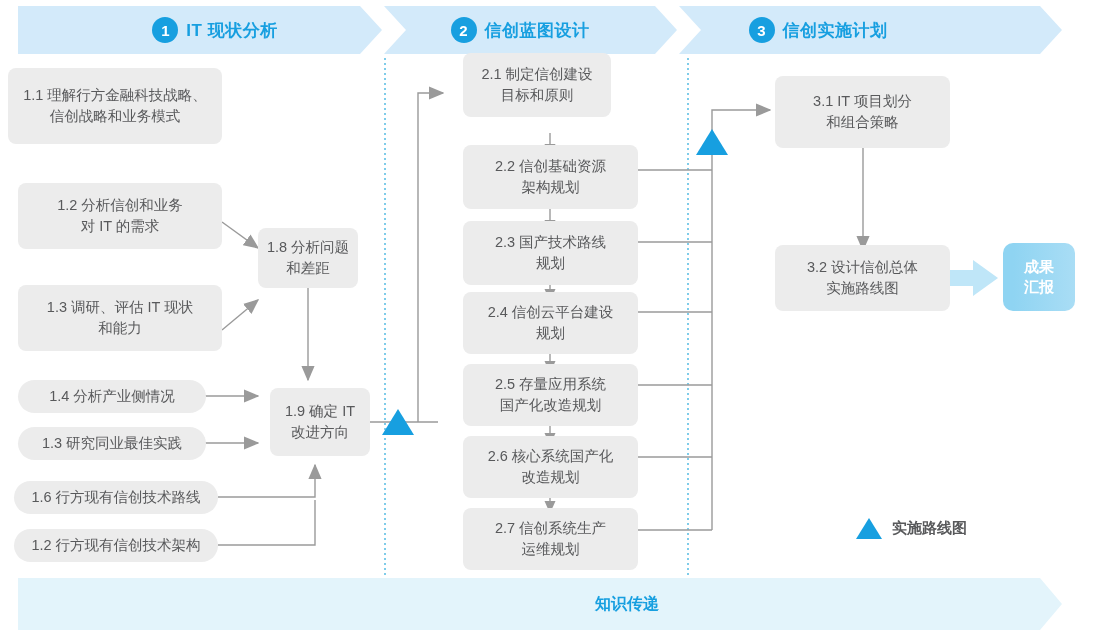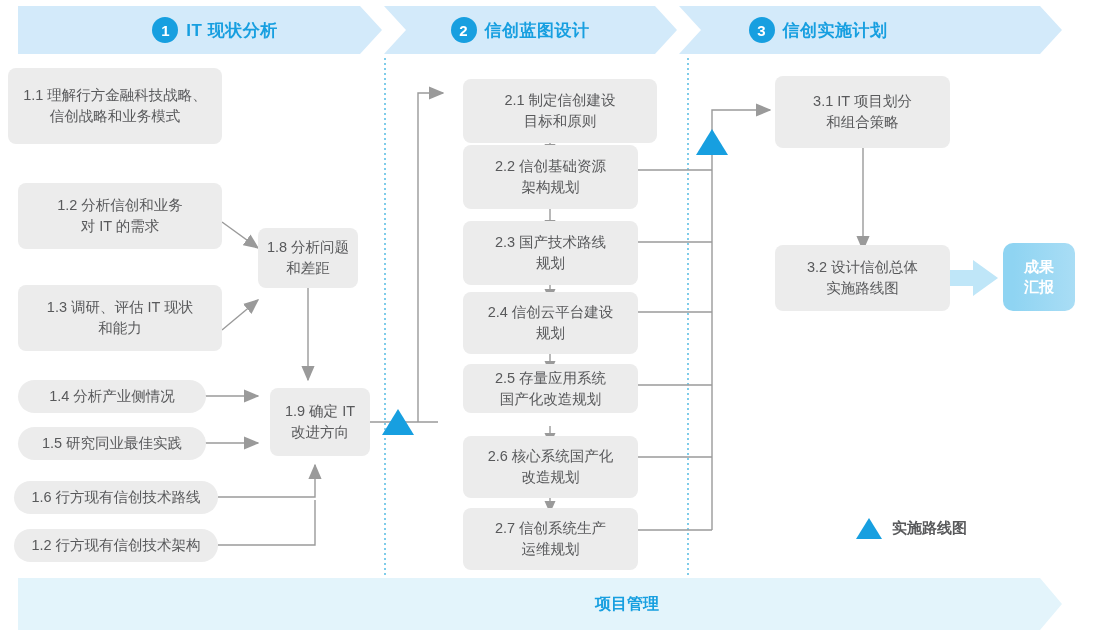--- a/index.html
+++ b/index.html
@@ -176,48 +176,48 @@
   <div class="node" style="left:18px;top:183px;width:204px;height:66px;">
       <span>1.2 分析信创和业务<br>对 IT 的需求</span>
     </div>
   <div class="node" style="left:18px;top:285px;width:204px;height:66px;">
       <span>1.3 调研、评估 IT 现状<br>和能力</span>
     </div>
   <div class="node pill" style="left:18px;top:380px;width:188px;height:33px;">
       <span>1.4 分析产业侧情况</span>
     </div>
   <div class="node pill" style="left:18px;top:427px;width:188px;height:33px;">
-      <span>1.5 研究同业最佳实践</span>
+      <span>1.3 研究同业最佳实践</span>
     </div>
   <div class="node pill" style="left:14px;top:481px;width:204px;height:33px;">
       <span>1.6 行方现有信创技术路线</span>
     </div>
   <div class="node pill" style="left:14px;top:529px;width:204px;height:33px;">
       <span>1.2 行方现有信创技术架构</span>
     </div>
   <div class="node" style="left:258px;top:228px;width:100px;height:60px;">
       <span>1.8 分析问题<br>和差距</span>
     </div>
   <div class="node" style="left:258px;top:388px;width:100px;height:68px;margin-left:12px;">
       <span>1.9 确定 IT<br>改进方向</span>
     </div>
 
-  <div class="node" style="left:463px;top:79px;width:194px;height:64px;">
+  <div class="node" style="left:463px;top:53px;width:148px;height:64px;">
       <span>2.1 制定信创建设<br>目标和原则</span>
     </div>
   <div class="node" style="left:463px;top:145px;width:175px;height:64px;">
       <span>2.2 信创基础资源<br>架构规划</span>
     </div>
   <div class="node" style="left:463px;top:221px;width:175px;height:64px;">
       <span>2.3 国产技术路线<br>规划</span>
     </div>
   <div class="node" style="left:463px;top:292px;width:175px;height:62px;">
       <span>2.4 信创云平台建设<br>规划</span>
     </div>
-  <div class="node" style="left:463px;top:364px;width:175px;height:49px;">
+  <div class="node" style="left:463px;top:364px;width:175px;height:62px;">
       <span>2.5 存量应用系统<br>国产化改造规划</span>
     </div>
   <div class="node" style="left:463px;top:436px;width:175px;height:62px;">
       <span>2.6 核心系统国产化<br>改造规划</span>
     </div>
   <div class="node" style="left:463px;top:508px;width:175px;height:62px;">
       <span>2.7 信创系统生产<br>运维规划</span>
     </div>
 
   <div class="node" style="left:775px;top:76px;width:175px;height:72px;">
@@ -234,16 +234,16 @@
     <span class="legend-tri"></span>
     <span class="legend-text">实施路线图</span>
   </div>
 
   <div class="bottom-band">
     <svg width="1115" height="52" viewBox="0 0 1115 52">
       <path d="M18,0 L1040,0 L1062,26 L1040,52 L18,52 Z" fill="#E3F4FB"></path>
     </svg>
   </div>
   <div class="band-label" style="left:595px;">
-    <span>项目管理</span>
+    <span>知识传递</span>
   </div>
 
 </div>
 
 </body></html>

